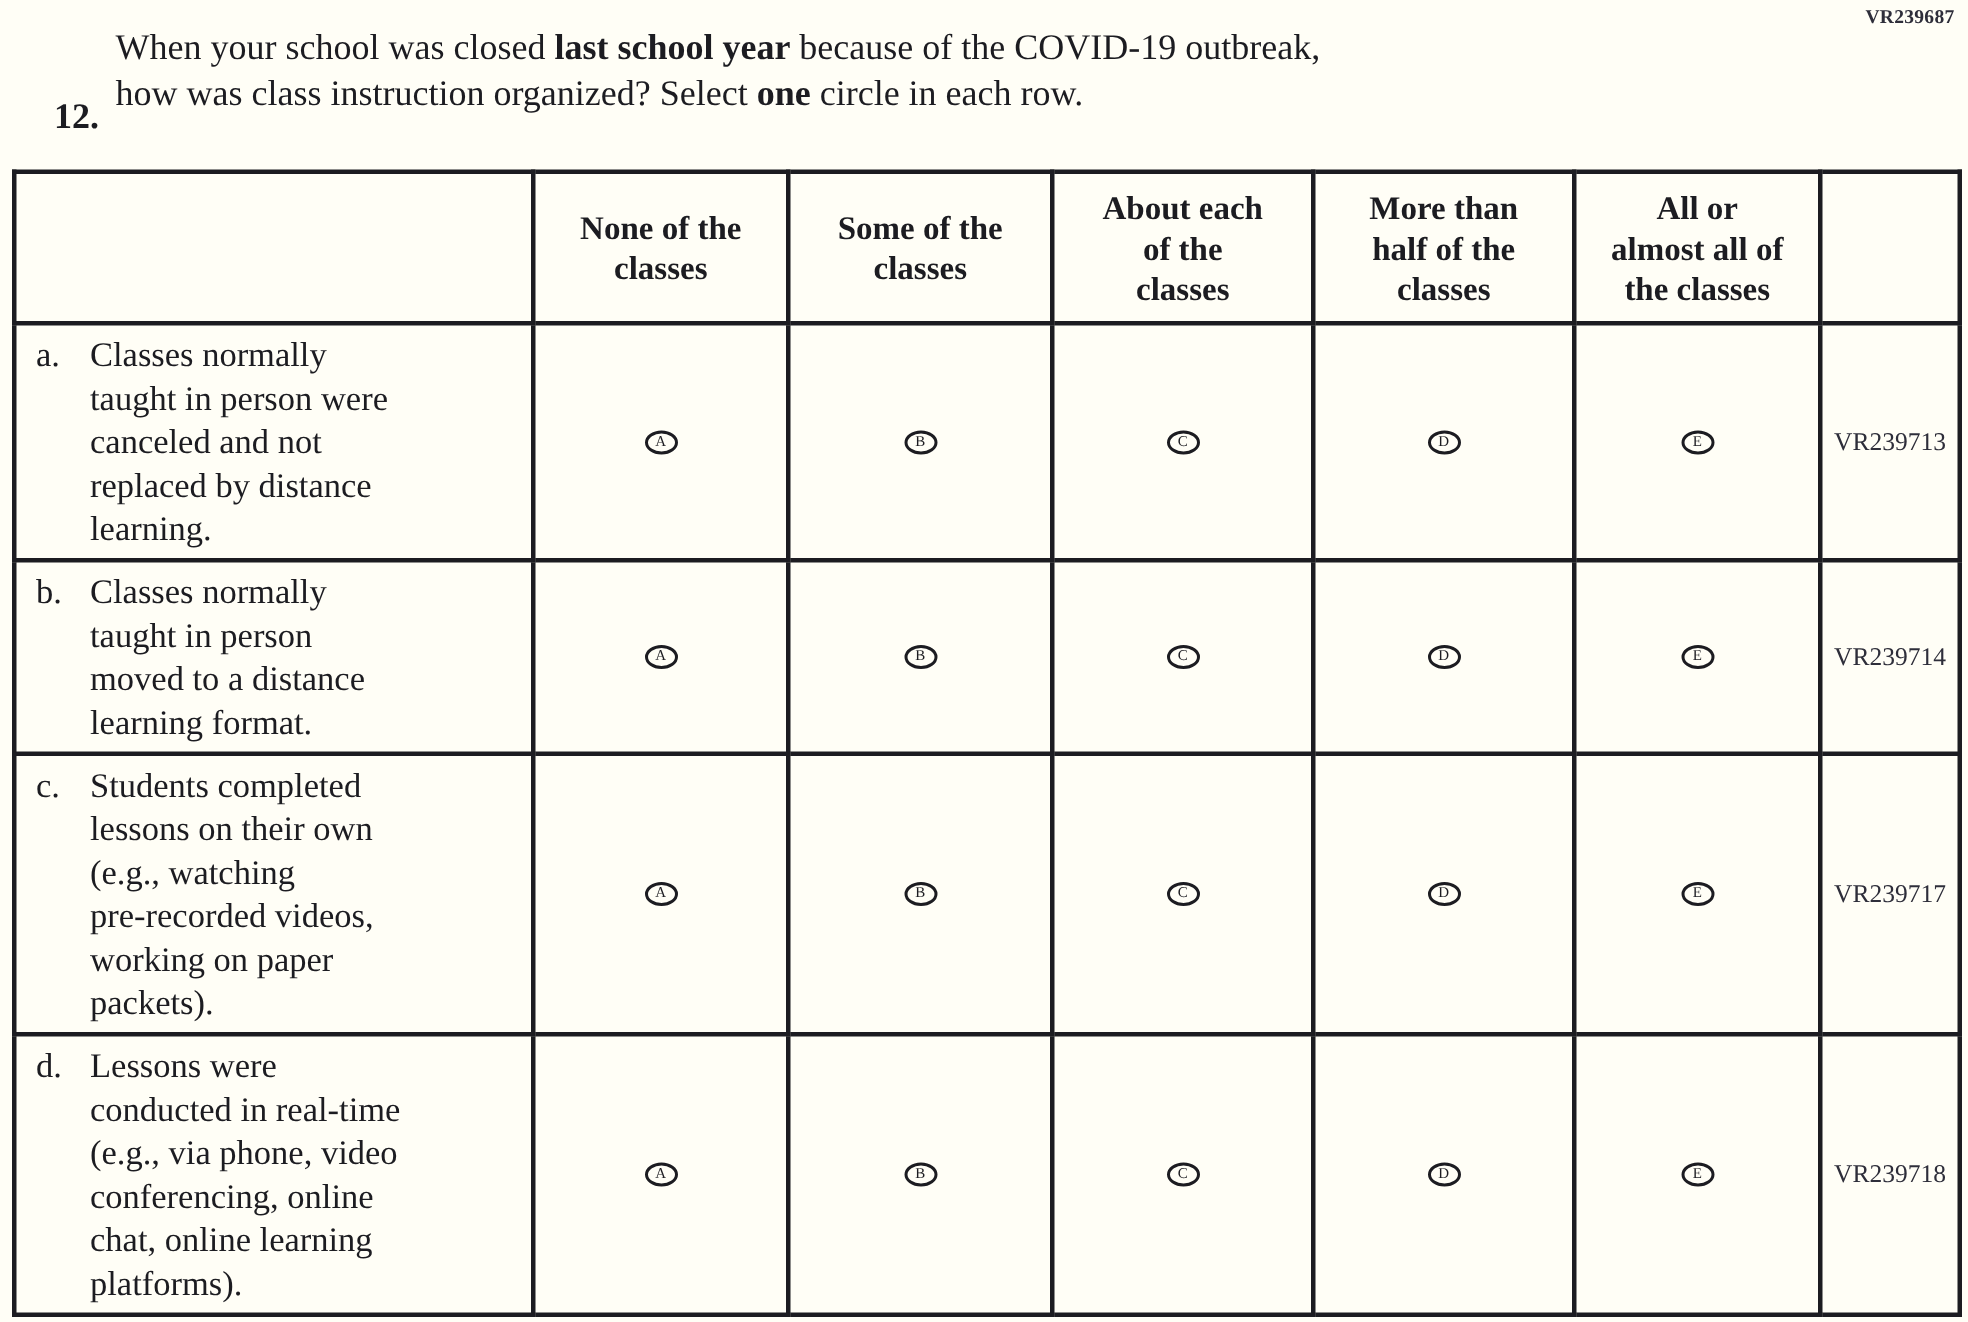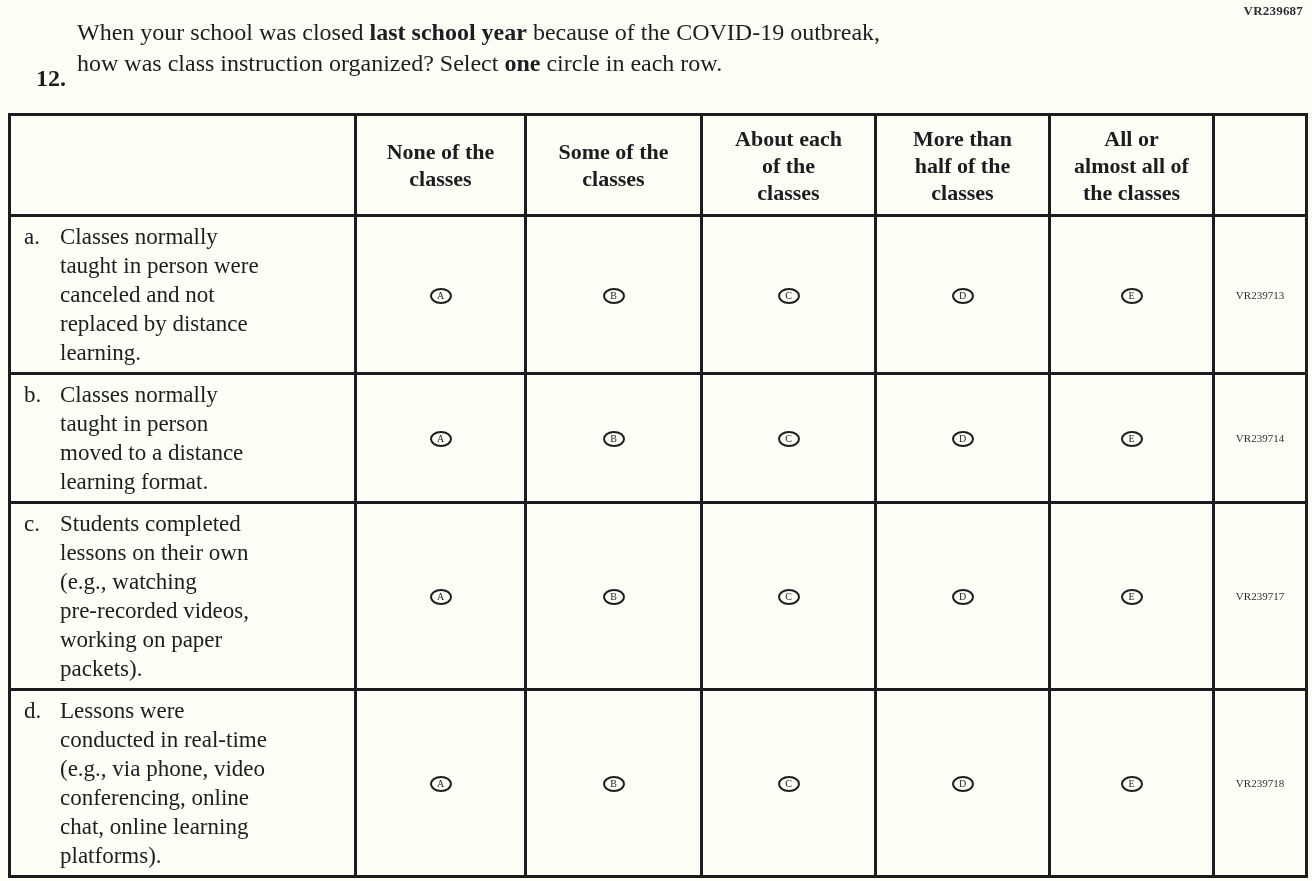--- a/index.html
+++ b/index.html
@@ -107,21 +107,21 @@
     font-size:10px;
     line-height:12px;
     text-align:center;
     color:var(--ink);
     cursor:pointer;
     vertical-align:middle;
   }
   td.code{
     text-align:center;
     vertical-align:middle;
-    font-size:11px;
+    font-size:17px;
     color:#2e2e3a;
     padding:0 2px;
   }
 </style>
 </head>
 <body>
 
 <div class="top-code">VR239687</div>
 
 <div class="question">

